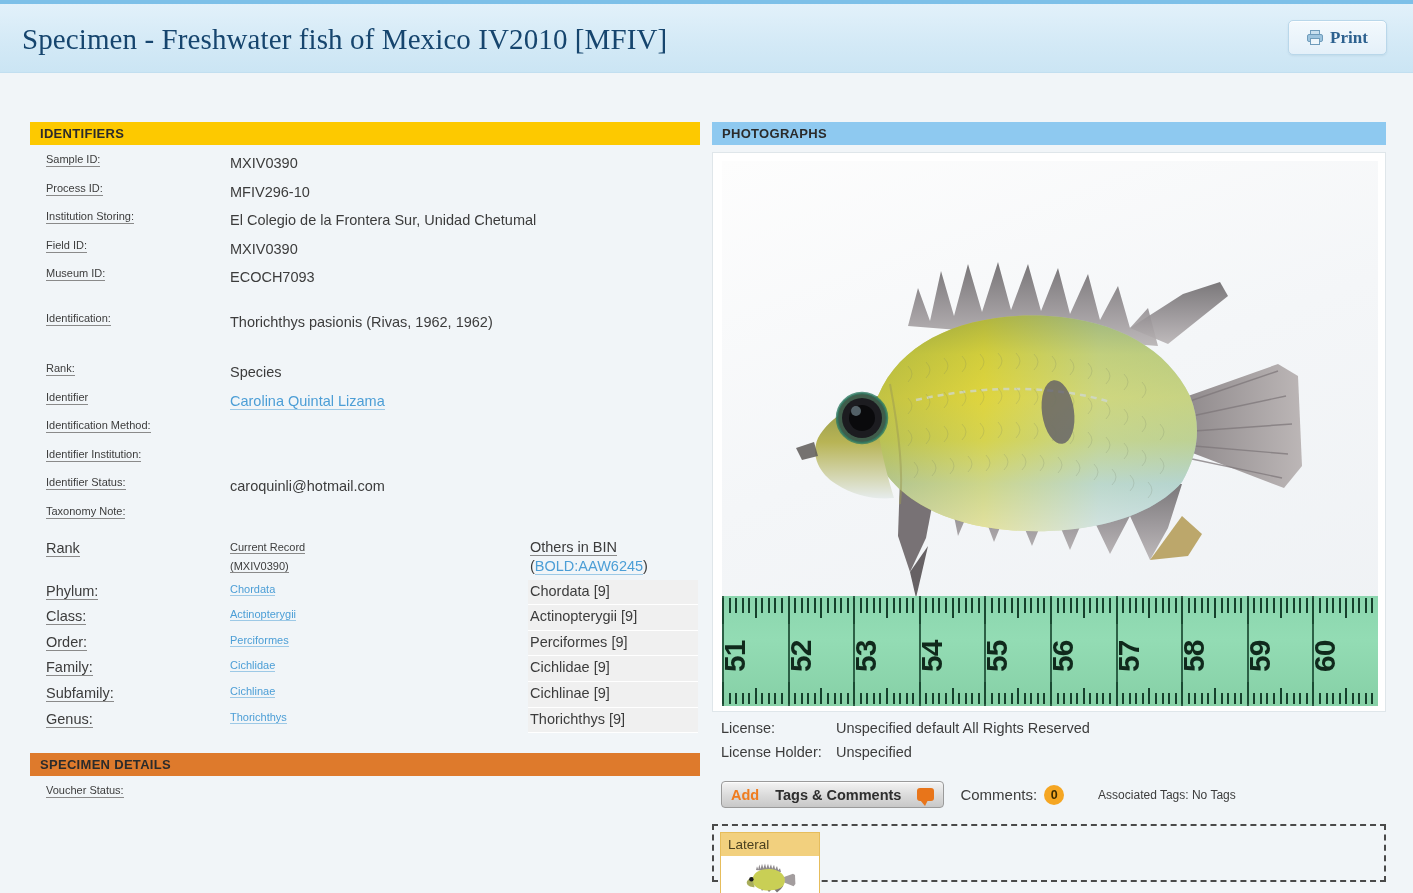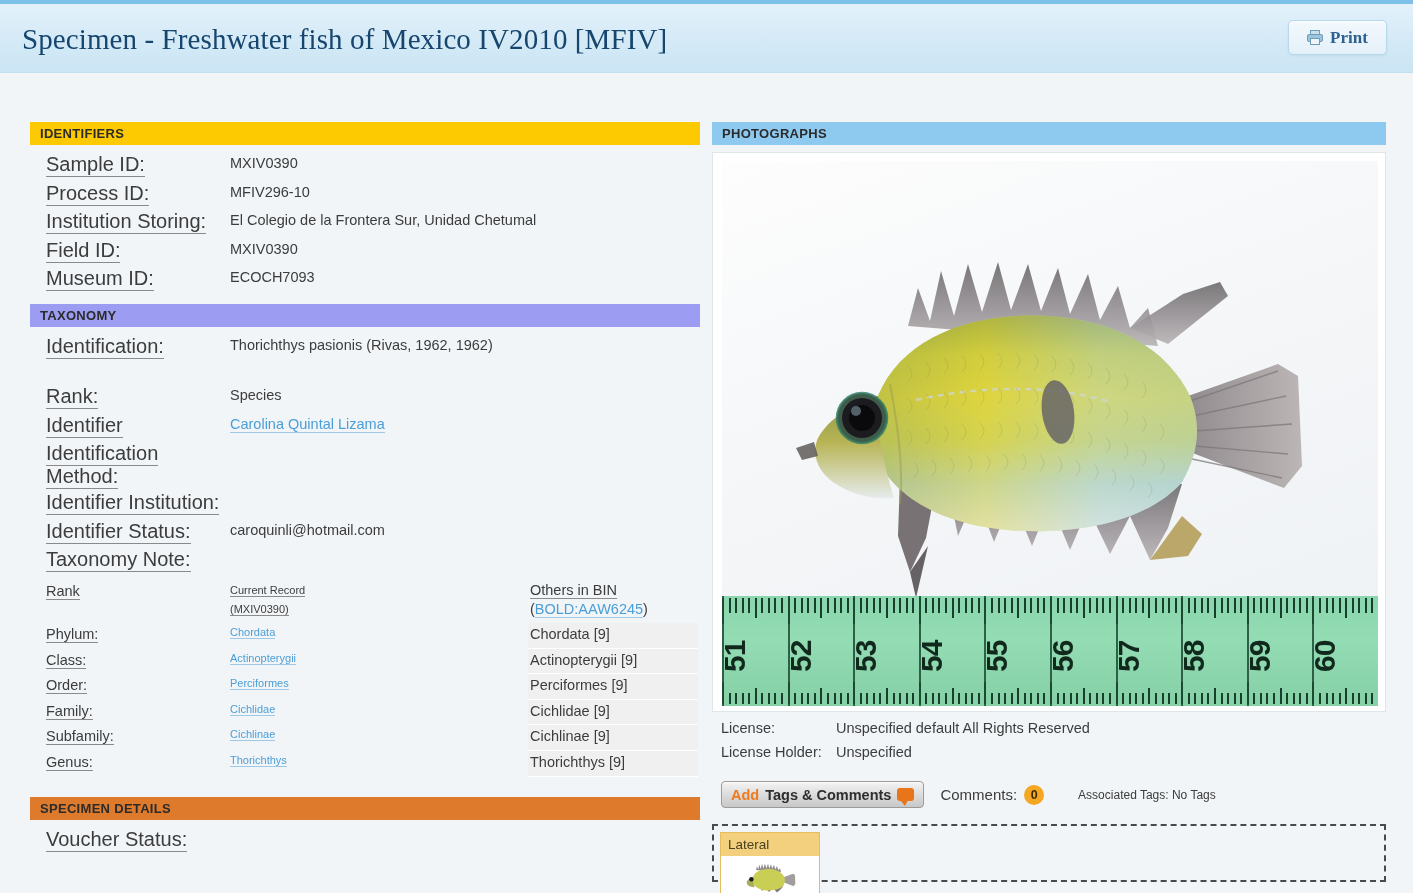--- a/index.html
+++ b/index.html
@@ -69,21 +69,21 @@
   .sec-head.identifiers{ background:#fdc900; }
   .sec-head.taxonomy{ background:#9c9cf2; }
   .sec-head.specimen{ background:#de7a2c; }
   .sec-head.photographs{ background:#8ec9f0; }
 
   
   .fields{ padding-top:5px; }
   .frow{ display:flex; align-items:flex-start; min-height:28.6px; }
   .flabel{
     width:200px; flex:none; padding-left:16px;
-    font-size:20px; color:#3c3c3c;
+    font-size:11px; color:#3c3c3c;
     padding-top:3px;
   }
   .flabel span{ border-bottom:1px solid #8a8a8a; padding-bottom:1px; }
   .fval{
     font-size:14.5px; color:#3c3c3c; padding-top:3px;
     line-height:20.5px;
   }
   .fval.link{ color:#4c9ed6; }
   .fval.link span{ border-bottom:1px solid #9dc9e6; }
 
@@ -149,21 +149,21 @@
   .fish{ position:absolute; left:36px; top:55px; width:580px; height:400px; }
 
   
   .lic-block{ padding-top:8px; }
   .lic-row{ display:flex; height:24px; align-items:flex-start; }
   .lic-label{ width:124px; flex:none; padding-left:9px; font-size:14.5px; color:#3c3c3c; }
   .lic-val{ font-size:14.5px; color:#3c3c3c; }
 
   .tags-row{ display:flex; align-items:center; margin-top:13px; padding-left:9px; }
   .tag-btn{
-    height:27px; display:flex; align-items:center; gap:6px;
+    height:27px; display:flex; align-items:center; gap:16px;
     padding:0 9px;
     background:linear-gradient(to bottom,#f4f4f4 0%, #dcdcdc 50%, #c8c8c8 100%);
     border:1px solid #9a9a9a; border-radius:4px;
     box-shadow:0 1px 1px rgba(255,255,255,.8) inset;
     cursor:pointer;
   }
   .tag-btn .add{ color:#f07c1e; font-weight:bold; font-size:14.5px; }
   .tag-btn .rest{ color:#2e2e2e; font-weight:bold; font-size:14.5px; }
   .bubble-icon{
     position:relative; width:17px; height:13px;
@@ -238,21 +238,20 @@
       <div class="flabel"><span>Field ID:</span></div>
       <div class="fval">MXIV0390</div>
     </div>
     <div class="frow">
       <div class="flabel"><span>Museum ID:</span></div>
       <div class="fval">ECOCH7093</div>
     </div>
   </div>
 
   <div style="height:11px"></div>
-  <div class="sec-head taxonomy">TAXONOMY</div>
   <div class="fields">
     <div class="frow" style="min-height:50px">
       <div class="flabel"><span>Identification:</span></div>
       <div class="fval" style="width:270px">Thorichthys pasionis (Rivas, 1962, 1962)</div>
     </div>
     <div class="frow">
       <div class="flabel"><span>Rank:</span></div>
       <div class="fval">Species</div>
     </div>
     <div class="frow">

